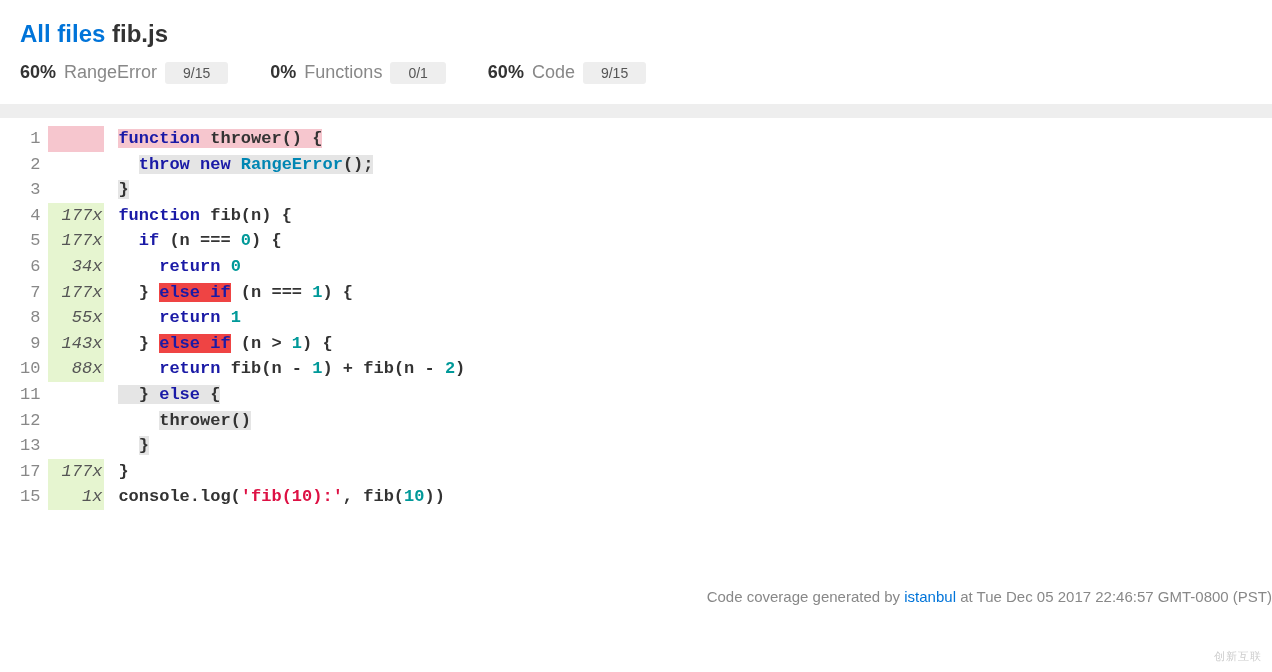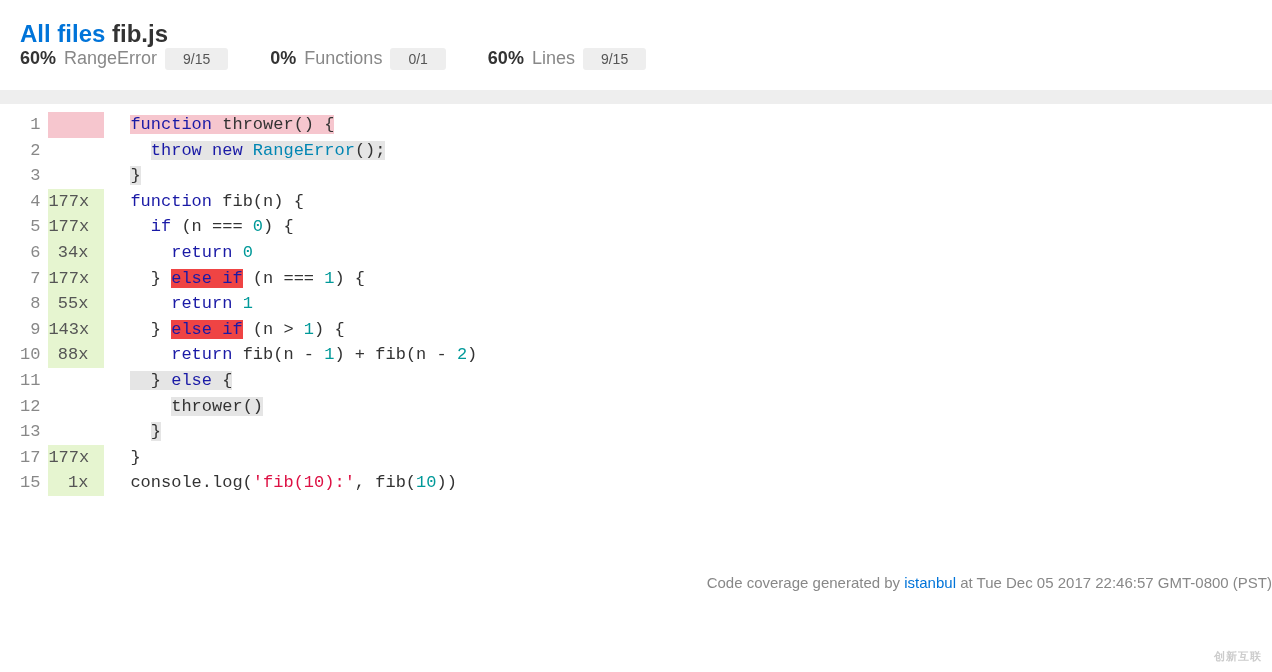--- a/index.html
+++ b/index.html
@@ -8,20 +8,21 @@
       background: #fff;
       color: #333;
       width: 1272px;
     }
     .header {
       padding: 20px 20px 10px 20px;
     }
     .breadcrumb {
       font-size: 24px;
       font-weight: bold;
+      margin-bottom: 14px;
     }
     .breadcrumb a {
       color: #0074D9;
       text-decoration: none;
     }
     .breadcrumb .current {
       color: #333;
       font-weight: bold;
     }
     .metrics {
@@ -69,32 +70,34 @@
       user-select: none;
     }
     .linenos div { height: 25.6px; }
     .counts {
       width: 56px;
       text-align: right;
       user-select: none;
     }
     .counts div {
       height: 25.6px;
-      padding-right: 16px;
+      padding-right: 2px;
+      font-style: italic;
     }
     .counts .hit {
       background: #e6f5d0;
       color: #555;
     }
     .counts .miss {
       background: #f6c6ce;
     }
     .code {
-      padding-left: 26px;
+      padding-left: 14px;
       white-space: pre;
+      font-weight: bold;
     }
     .code div {
       height: 25.6px;
     }
     .tok-keyword { color: #1a1aa6; }
     .tok-type { color: #0086b3; }
     .tok-num { color: #009999; }
     .tok-str { color: #dd1144; }
     .fn-not-covered {
       background: #f6c6ce;
@@ -117,21 +120,20 @@
       text-decoration: none;
     }
     .watermark {
       position: fixed;
       bottom: 8px;
       right: 10px;
       font-size: 11px;
       color: #aaa;
       opacity: 0.6;
       letter-spacing: 1px;
-      font-weight: bold;
     }
   </style>
 </head>
 <body>
 
 <div class="header">
   <div class="breadcrumb">
     <a href="#">All files</a>
     <span class="current"> <span>fib.js</span></span>
   </div>
@@ -141,21 +143,21 @@
       <span class="label">RangeError</span>
       <span class="fraction">9/15</span>
     </div>
     <div class="metric">
       <span class="pct">0%</span>
       <span class="label">Functions</span>
       <span class="fraction">0/1</span>
     </div>
     <div class="metric">
       <span class="pct">60%</span>
-      <span class="label">Lines</span>
+      <span class="label">Code</span>
       <span class="fraction">9/15</span>
     </div>
   </div>
 </div>
 
 <div class="divider"></div>
 
 <div class="code-area">
   <div class="linenos" id="linenos">
       <div>1</div>

